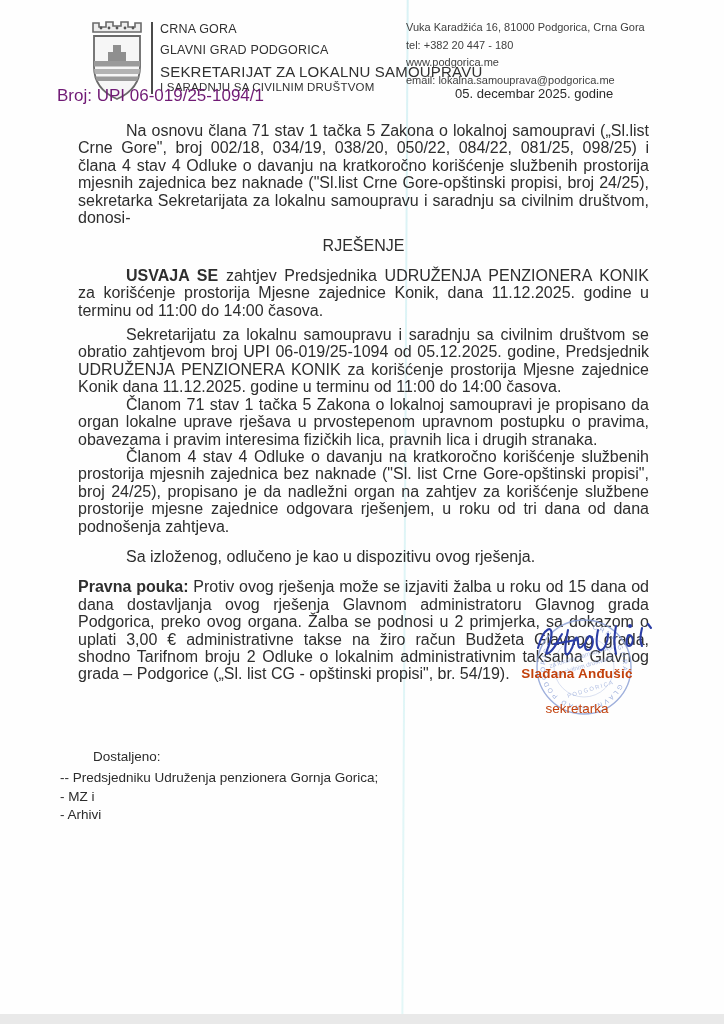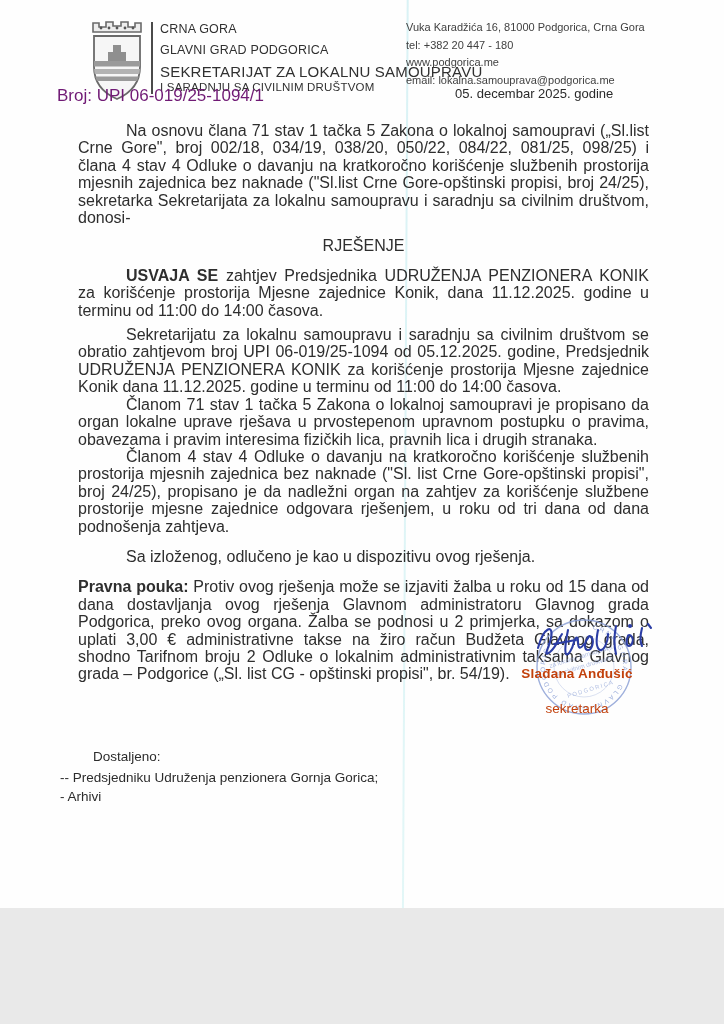--- a/index.html
+++ b/index.html
@@ -1,18 +1,18 @@
 <!DOCTYPE html>
 <html><head>
 <meta charset="utf-8">
 <style>
   html,body{margin:0;padding:0;background:#e9e9e9;}
   .page{
     position:relative;
-    width:724px;height:908px;
+    width:724px;height:1014px;
     background:#fefefe;
     overflow:hidden;
     font-family:"Liberation Sans", sans-serif;
     color:#2e2e2e;
   }
   
   .scan-line{
     position:absolute;left:404px;top:0;width:2px;height:1030px;
     transform:rotate(0.3deg);
     opacity:.75;pointer-events:none;
@@ -152,16 +152,17 @@
   </svg>
 
   <div class="sig-block">
     <div class="sig-name">Slađana Anđušić</div>
     <div class="sig-title">sekretarka</div>
   </div>
 
   <div class="dist">
     <div class="dist-label">Dostaljeno:</div>
     <div>-- Predsjedniku Udruženja penzionera Gornja Gorica;</div>
+    <div>- MZ i</div>
     <div>- Arhivi</div>
   </div>
 
 </div>
 
 </body></html>

